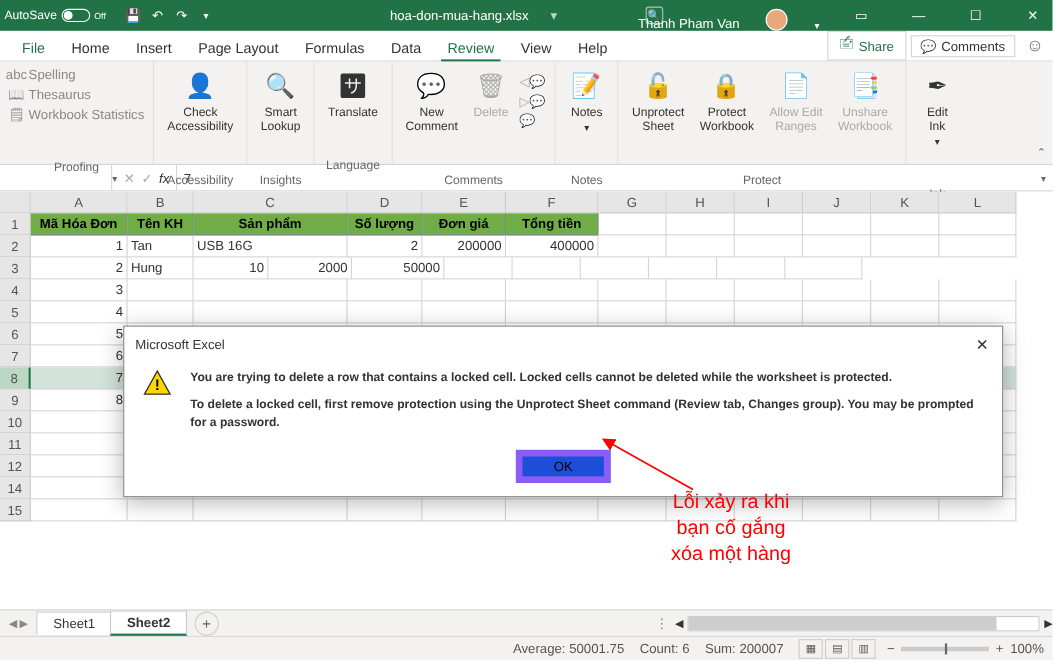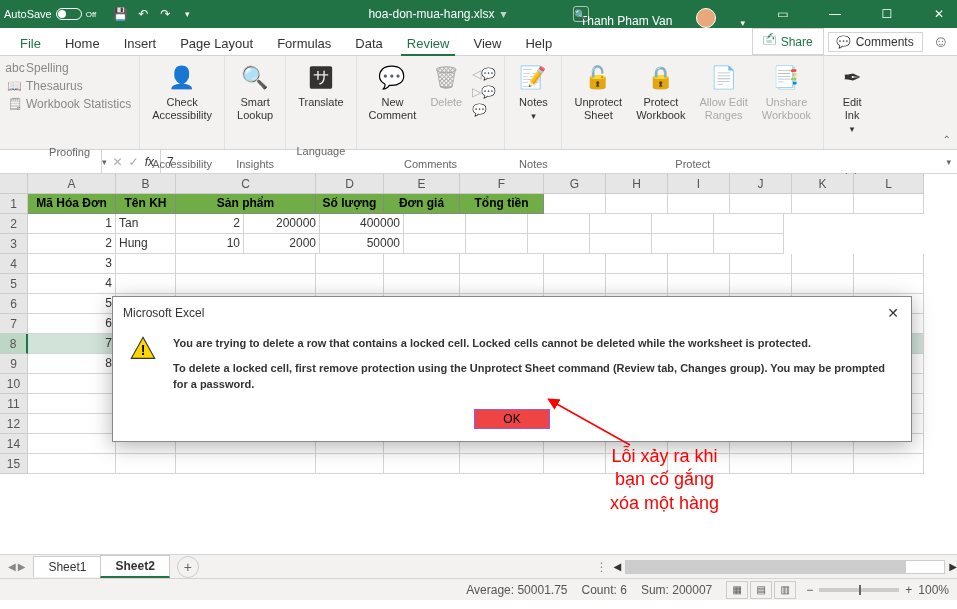--- a/index.html
+++ b/index.html
@@ -6,21 +6,21 @@
   body { font-family: "Segoe UI", Arial, sans-serif; font-size: 12px; background: #fff; width: 957px; height: 609px; overflow: hidden; position: relative; color: #333; }
   
   
   .titlebar { background: #217346; color: #fff; height: 28px; display: flex; align-items: center; padding: 0 4px; position: relative; }
   .titlebar .tb-left { display: flex; gap: 8px; }
   .titlebar .autosave { font-size: 11px; display: flex; align-items: center; gap: 4px; }
   .titlebar .toggle { width: 26px; height: 12px; border: 1px solid #fff; border-radius: 6px; position: relative; }
   .titlebar .toggle::after { content:""; position:absolute; left:1px; top:1px; width:8px; height:8px; border-radius:50%; background:#fff; }
   .titlebar .qat { display:flex; gap:8px; margin-left:10px; }
   .titlebar .qat .ic { width:14px; height:14px; display:flex; align-items:center; justify-content:center; font-size:12px; }
-  .titlebar .center { position:absolute; left:50%; transform:translateX(-50%); display:flex; align-items:center; gap:6px; font-size:12px; }
+  .titlebar .center { position:absolute; left:50%; transform:translateX(-50%); display:flex; align-items:center; gap:20px; font-size:12px; }
   .titlebar .right { margin-left:auto; display:flex; align-items:flex-end; gap:24px; }
   .titlebar .avatar { width:20px; height:20px; border-radius:50%; background:#e8a87c; border:1px solid #fff; }
   .winbtn { width:28px; height:28px; display:flex; align-items:center; justify-content:center; color:#fff; }
   
   
   .ribbontabs { background:#fff; height:28px; display:flex; align-items:flex-end; padding:0 8px; border-bottom:1px solid #d4d4d4; }
   .ribbontabs .tab { padding:4px 12px; font-size:13px; cursor:pointer; position:relative; }
   .ribbontabs .tab.file { color:#217346; font-weight:400; }
   .ribbontabs .tab.active { color:#217346; }
   .ribbontabs .tab.active::after { content:""; position:absolute; bottom:-1px; left:6px; right:6px; height:2px; background:#217346; }
@@ -66,21 +66,21 @@
   .cA{width:88px}.cB{width:60px}.cC{width:140px}.cD{width:68px}.cE{width:76px}.cF{width:84px}.cG{width:62px}.cH{width:62px}.cI{width:62px}.cJ{width:62px}.cK{width:62px}.cL{width:70px}
   
   
   .dialog { position:absolute; left:112px; top:296px; width:800px; background:#fff; border:1px solid #888; box-shadow:0 4px 20px rgba(0,0,0,0.3); z-index:50; }
   .dialog .dhdr { padding:8px 10px; font-size:12px; display:flex; justify-content:space-between; align-items:center; }
   .dialog .dclose { width:16px; height:16px; display:flex; align-items:center; justify-content:center; font-size:14px; }
   .dialog .dbody { padding:6px 16px 10px 16px; display:flex; gap:16px; font-size:11px; }
   .dialog .warn { width:28px; height:28px; }
   .dialog .dtext { flex:1; line-height:1.5; font-weight:600; }
   .dialog .dbtns { display:flex; justify-content:center; padding:6px 0 12px; }
-  .dialog .okbtn { border:1px solid #8b5cf6; background:#ef4444; padding:2px 28px; font-size:12px; }
+  .dialog .okbtn { border:6px solid #8b5cf6; background:#1d4ed8; padding:2px 28px; font-size:12px; }
   
   
   .anno-arrow { position:absolute; left:545px; top:395px; z-index:60; pointer-events:none; }
   .anno-text { position:absolute; left:610px; top:445px; color:#ff0000; font-size:18px; line-height:1.3; z-index:60; text-align:center; }
   
   
   .sheettabs { height:24px; border-top:1px solid #d4d4d4; display:flex; align-items:center; font-size:12px; background:#f3f2f1; }
   .sheettabs .nav { display:flex; gap:2px; padding:0 8px; color:#888; font-size:10px; }
   .sheettabs .st { padding:3px 14px; background:#fff; border:1px solid #ccc; border-bottom:none; margin-right:-1px; }
   .sheettabs .st.active { font-weight:bold; border-bottom:2px solid #217346; }
@@ -312,20 +312,21 @@
         <div class="cell cH"></div>
         <div class="cell cI"></div>
         <div class="cell cJ"></div>
         <div class="cell cK"></div>
         <div class="cell cL"></div>
       </div>
       <div class="row">
         <div class="rh">2</div>
         <div class="cell tblcell cA r">1</div>
         <div class="cell tblcell cB">Tan</div>
+        <div class="cell tblcell cC">USB 16G</div>
         <div class="cell tblcell cD r">2</div>
         <div class="cell tblcell cE r">200000</div>
         <div class="cell tblcell cF r">400000</div>
         <div class="cell cG"></div>
         <div class="cell cH"></div>
         <div class="cell cI"></div>
         <div class="cell cJ"></div>
         <div class="cell cK"></div>
         <div class="cell cL"></div>
       </div>

